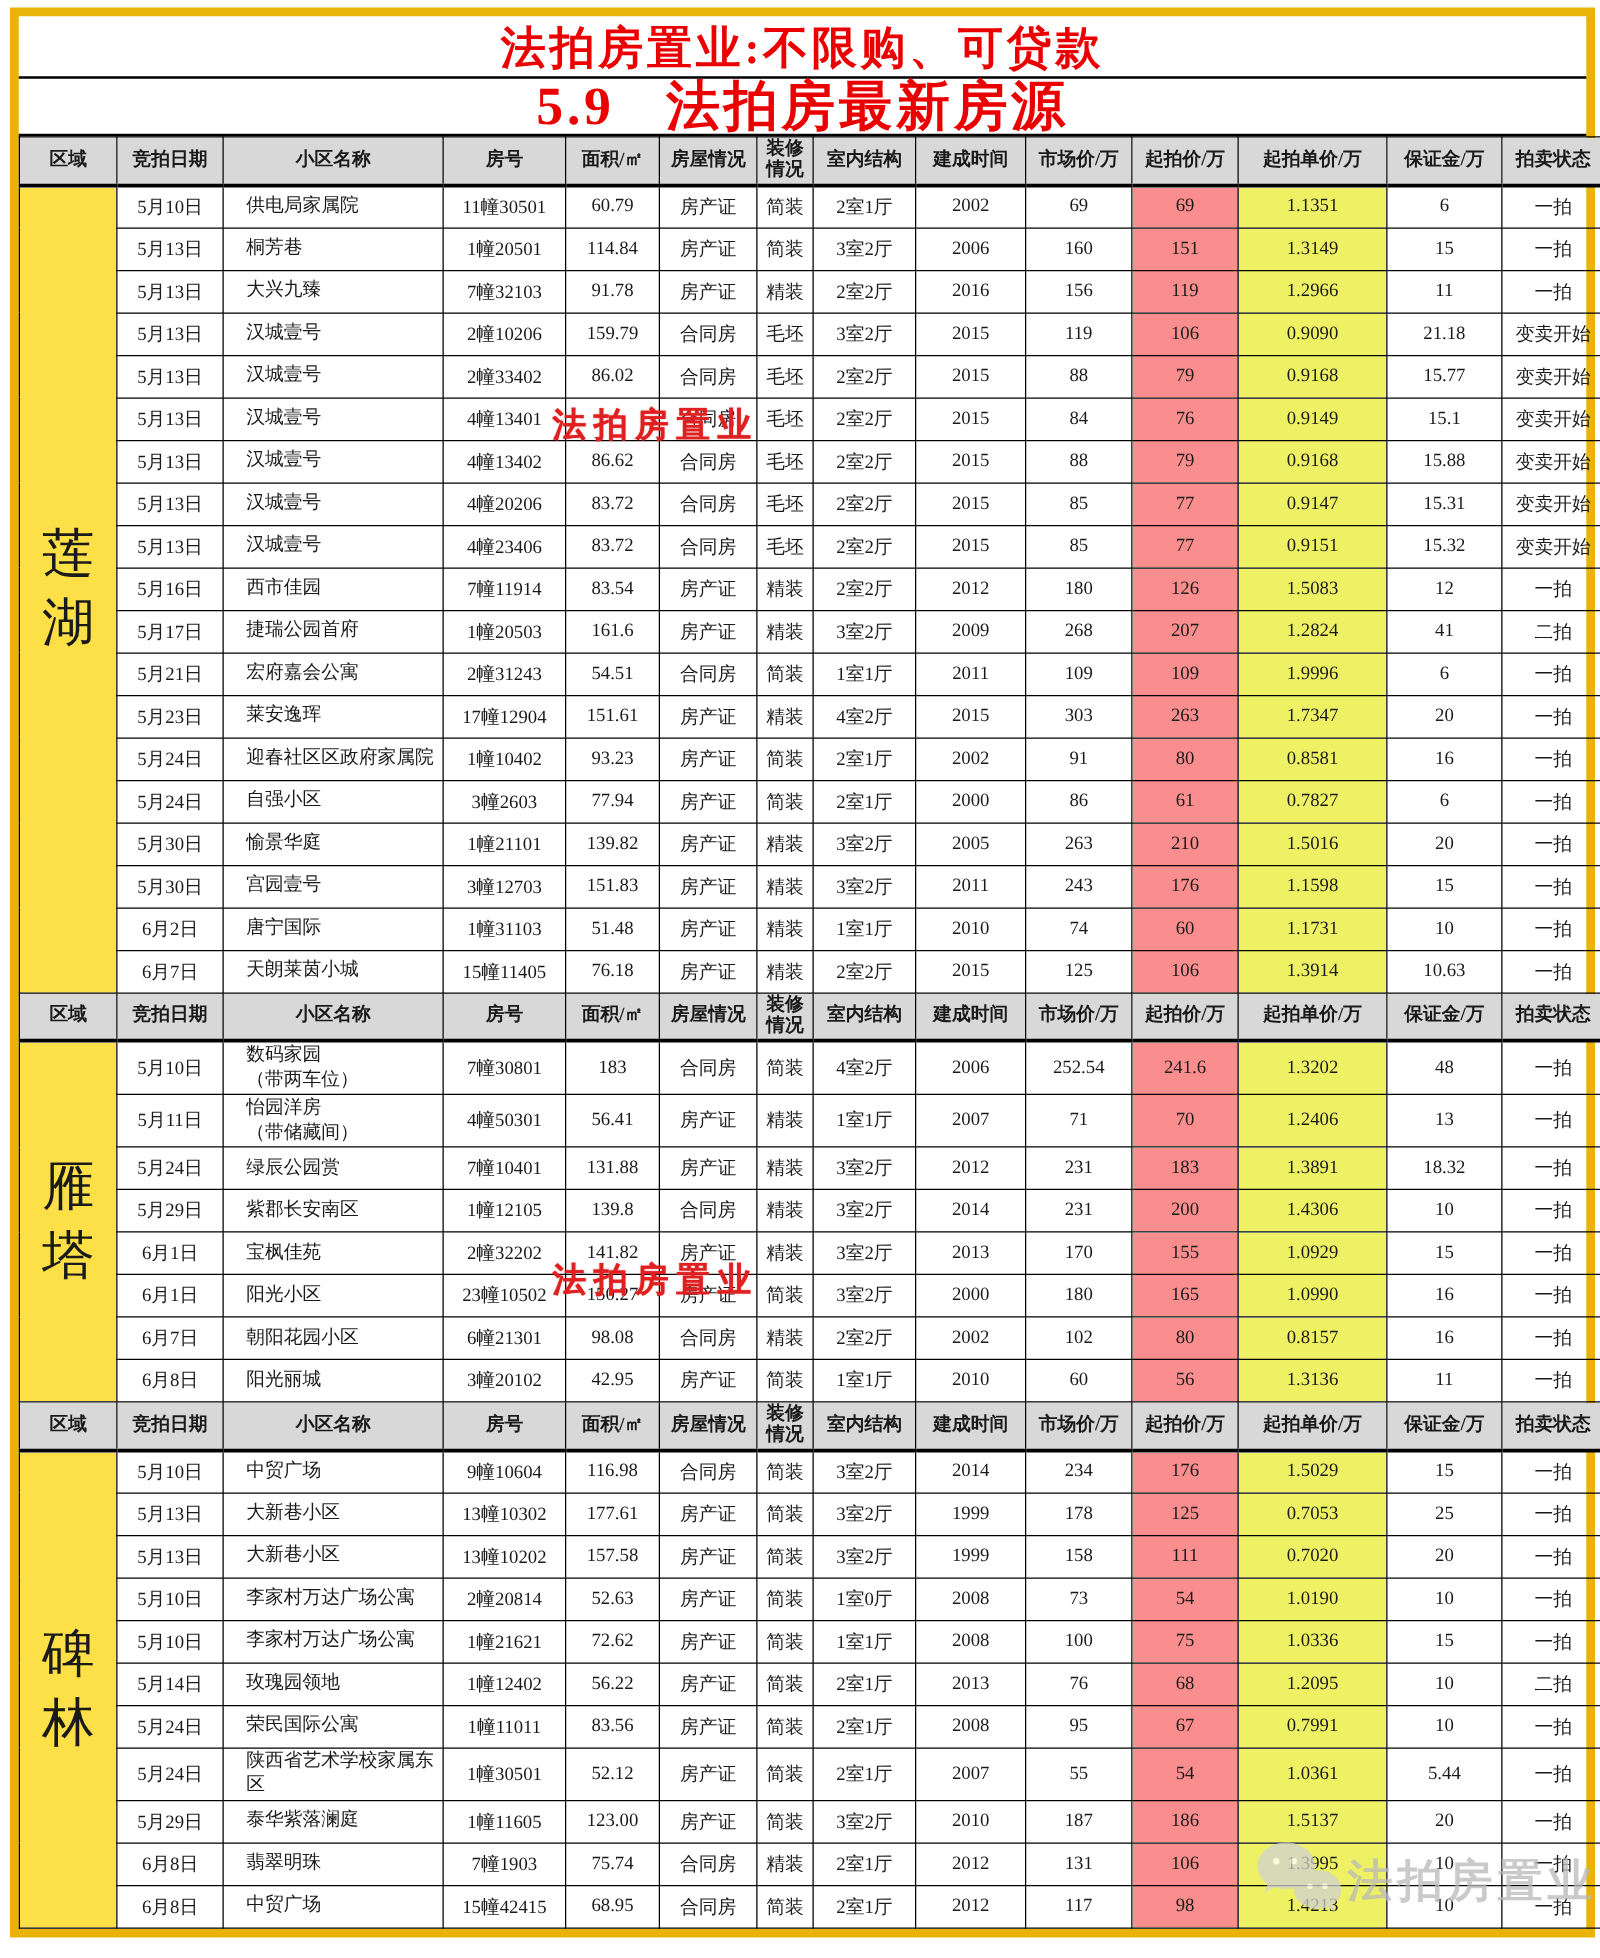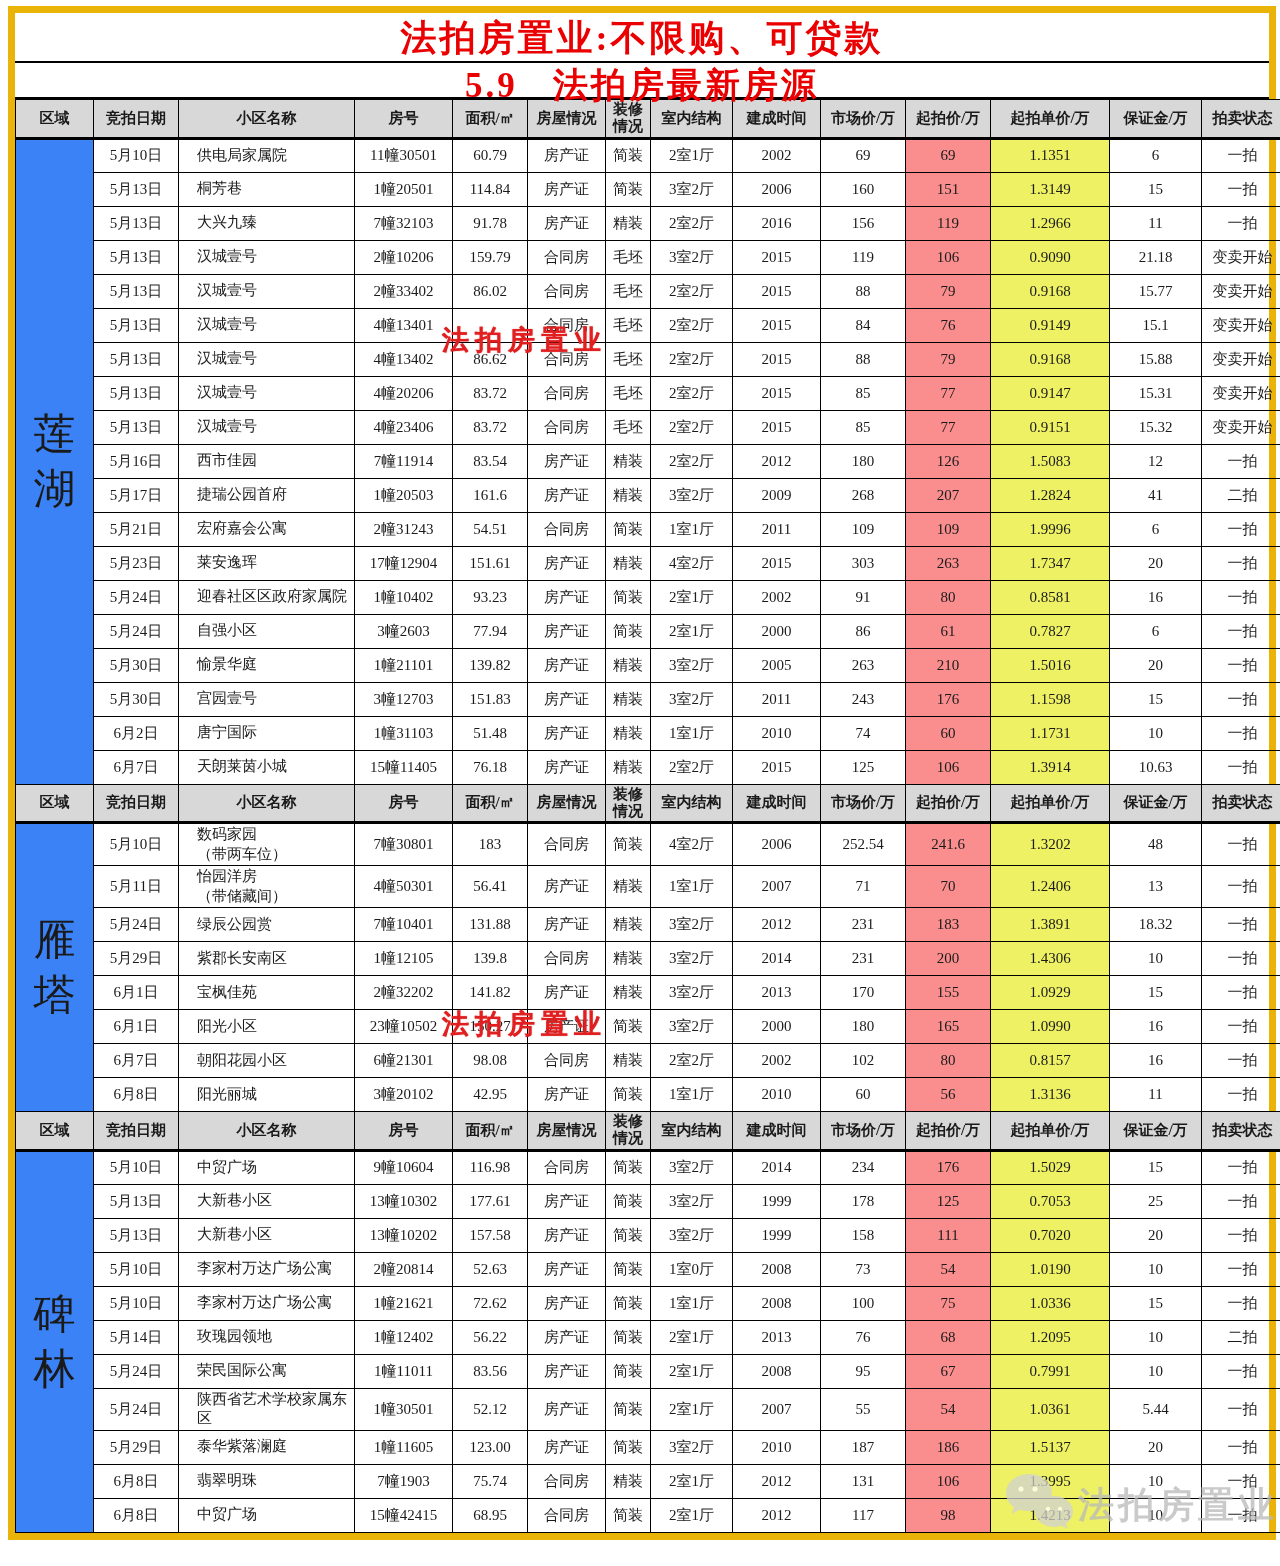--- a/index.html
+++ b/index.html
@@ -12,37 +12,37 @@
   .frame {
     position:absolute; left:8px; top:6px; width:1268px;
     border:7px solid #eab308; background:#fff;
   }
   .t1, .t2 {
     text-align:center; font-weight:bold; color:#ea0000;
     white-space:pre; letter-spacing:3px;
     font-family:"Liberation Serif","DejaVu Serif",serif;
   }
   .t1 { height:50px; line-height:50px; font-size:36px; border-bottom:2px solid #000; }
-  .t2 { height:36px; line-height:46px; font-size:35px; border-bottom:2px solid #000; }
+  .t2 { height:46px; line-height:46px; font-size:43px; border-bottom:2px solid #000; }
   table { width:100%; border-collapse:collapse; table-layout:fixed; }
   th, td {
     border:1px solid #000; text-align:center; vertical-align:middle;
     font-size:15px; padding:1px 2px; overflow:hidden;
   }
   tr.head th {
     background:#d8d8d8; font-weight:bold; height:38px;
     border-bottom:3px solid #000; line-height:1.15;
   }
   tr.r { height:34px; }
   td.name { text-align:left; padding-left:18px; white-space:pre-line; line-height:1.3; }
   td.red { background:#fa8e8e; }
   td.yellow { background:#edf163; }
   td.region {
     font-size:42px; line-height:1.3; padding:0; letter-spacing:0;
-    word-break:break-all; background:#3b82f6; font-weight:400;
+    word-break:break-all; background:#fde047; font-weight:400;
   }
   
   .wm-red {
     position:absolute; color:#e02020; font-weight:bold; font-size:27px;
     letter-spacing:6px; white-space:nowrap; pointer-events:none;
     text-shadow:0 0 1px #e02020;
   }
   .wm1 { left:442px; top:322px; }
   .wm2 { left:442px; top:1006px; }
   .wm-gray {

